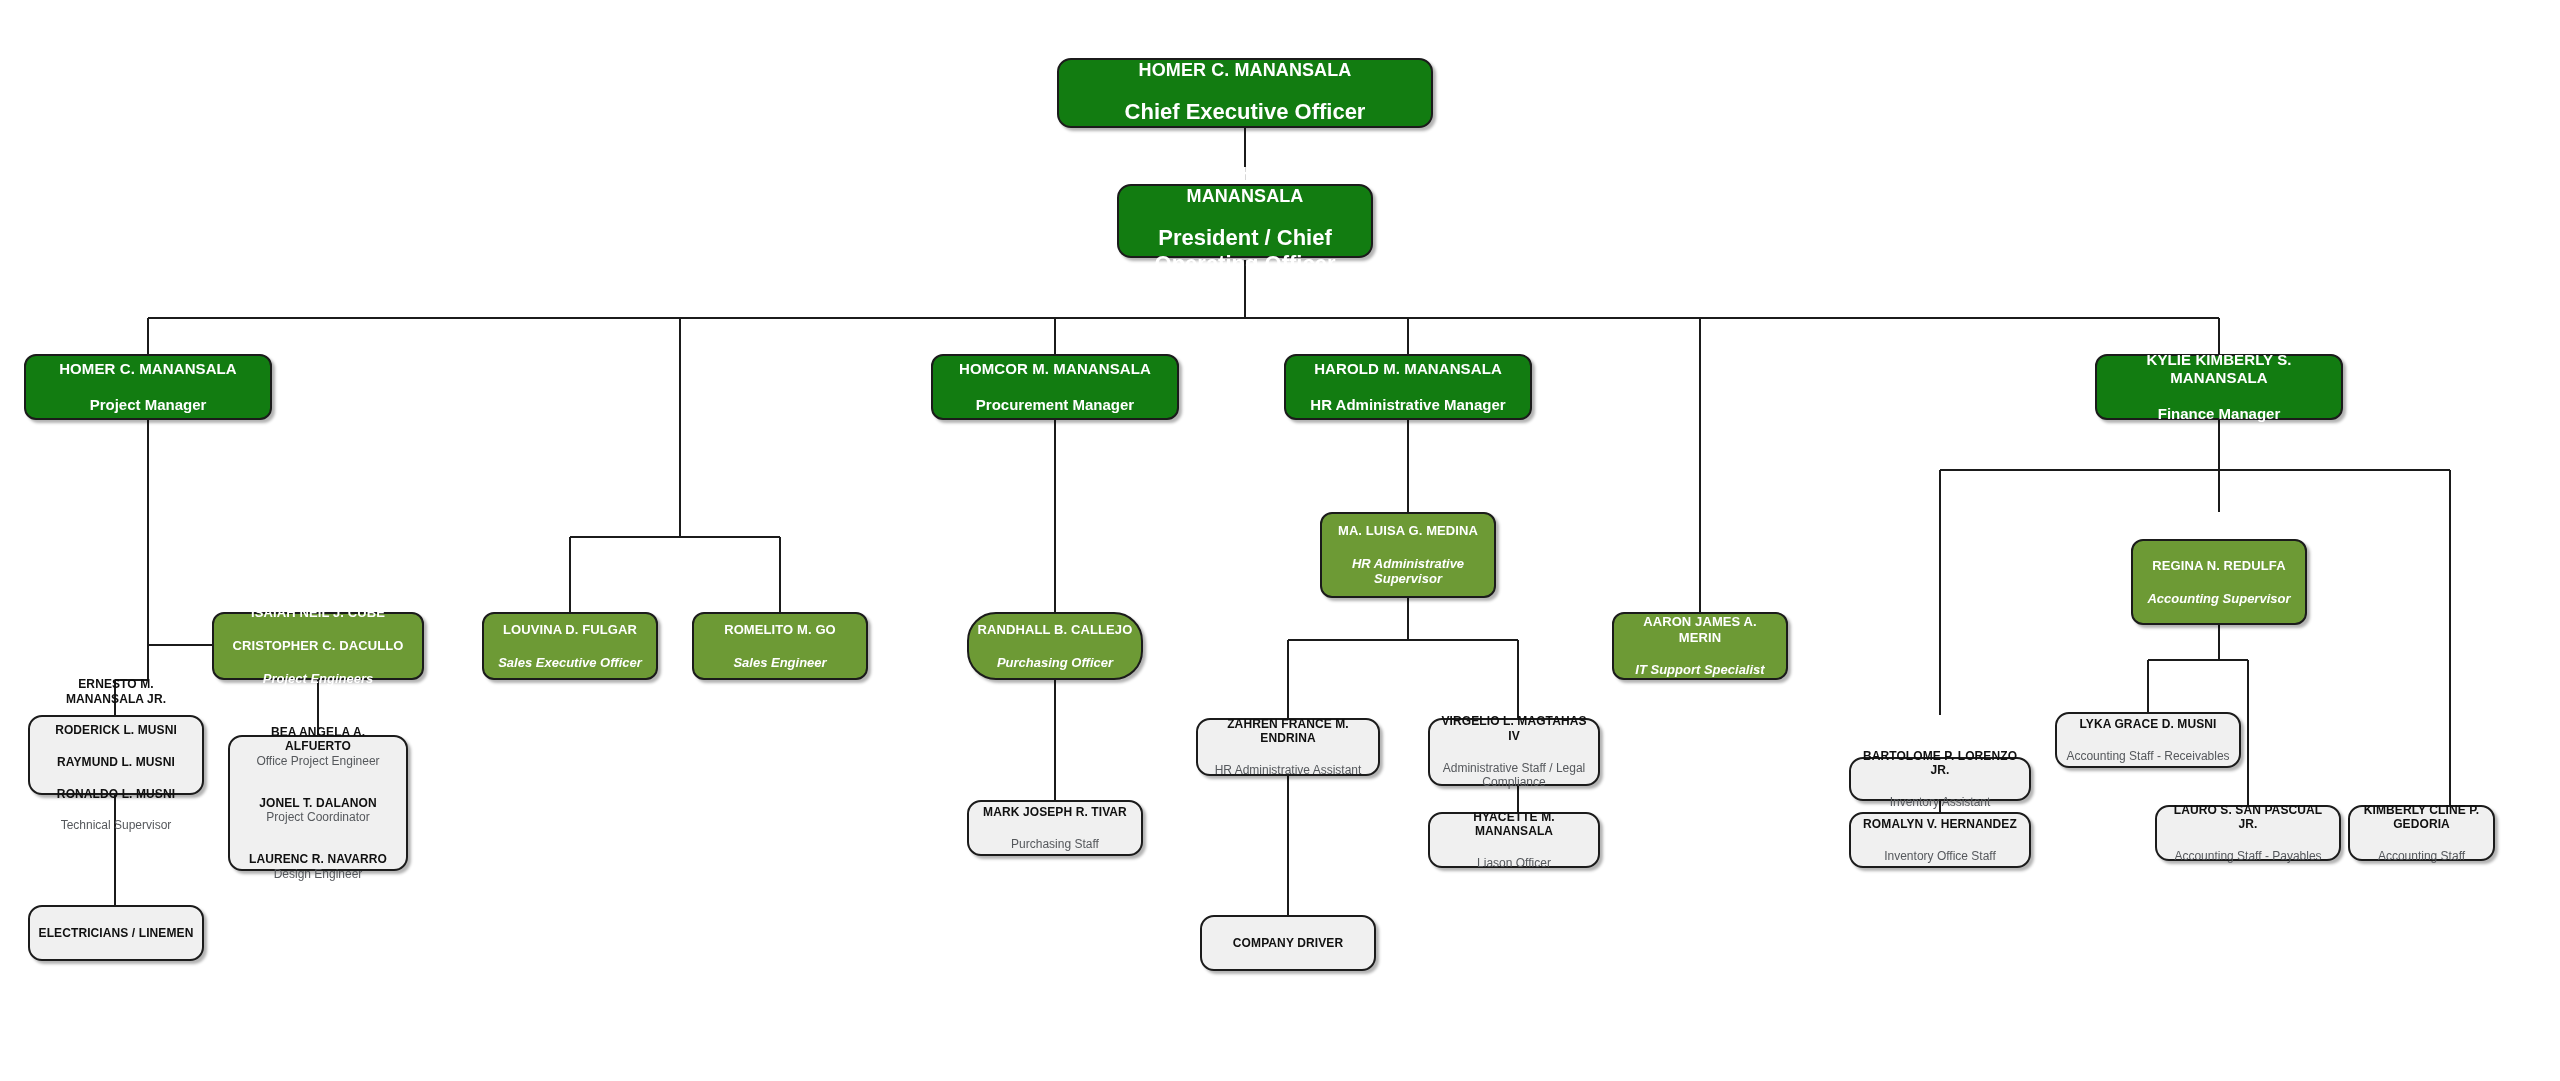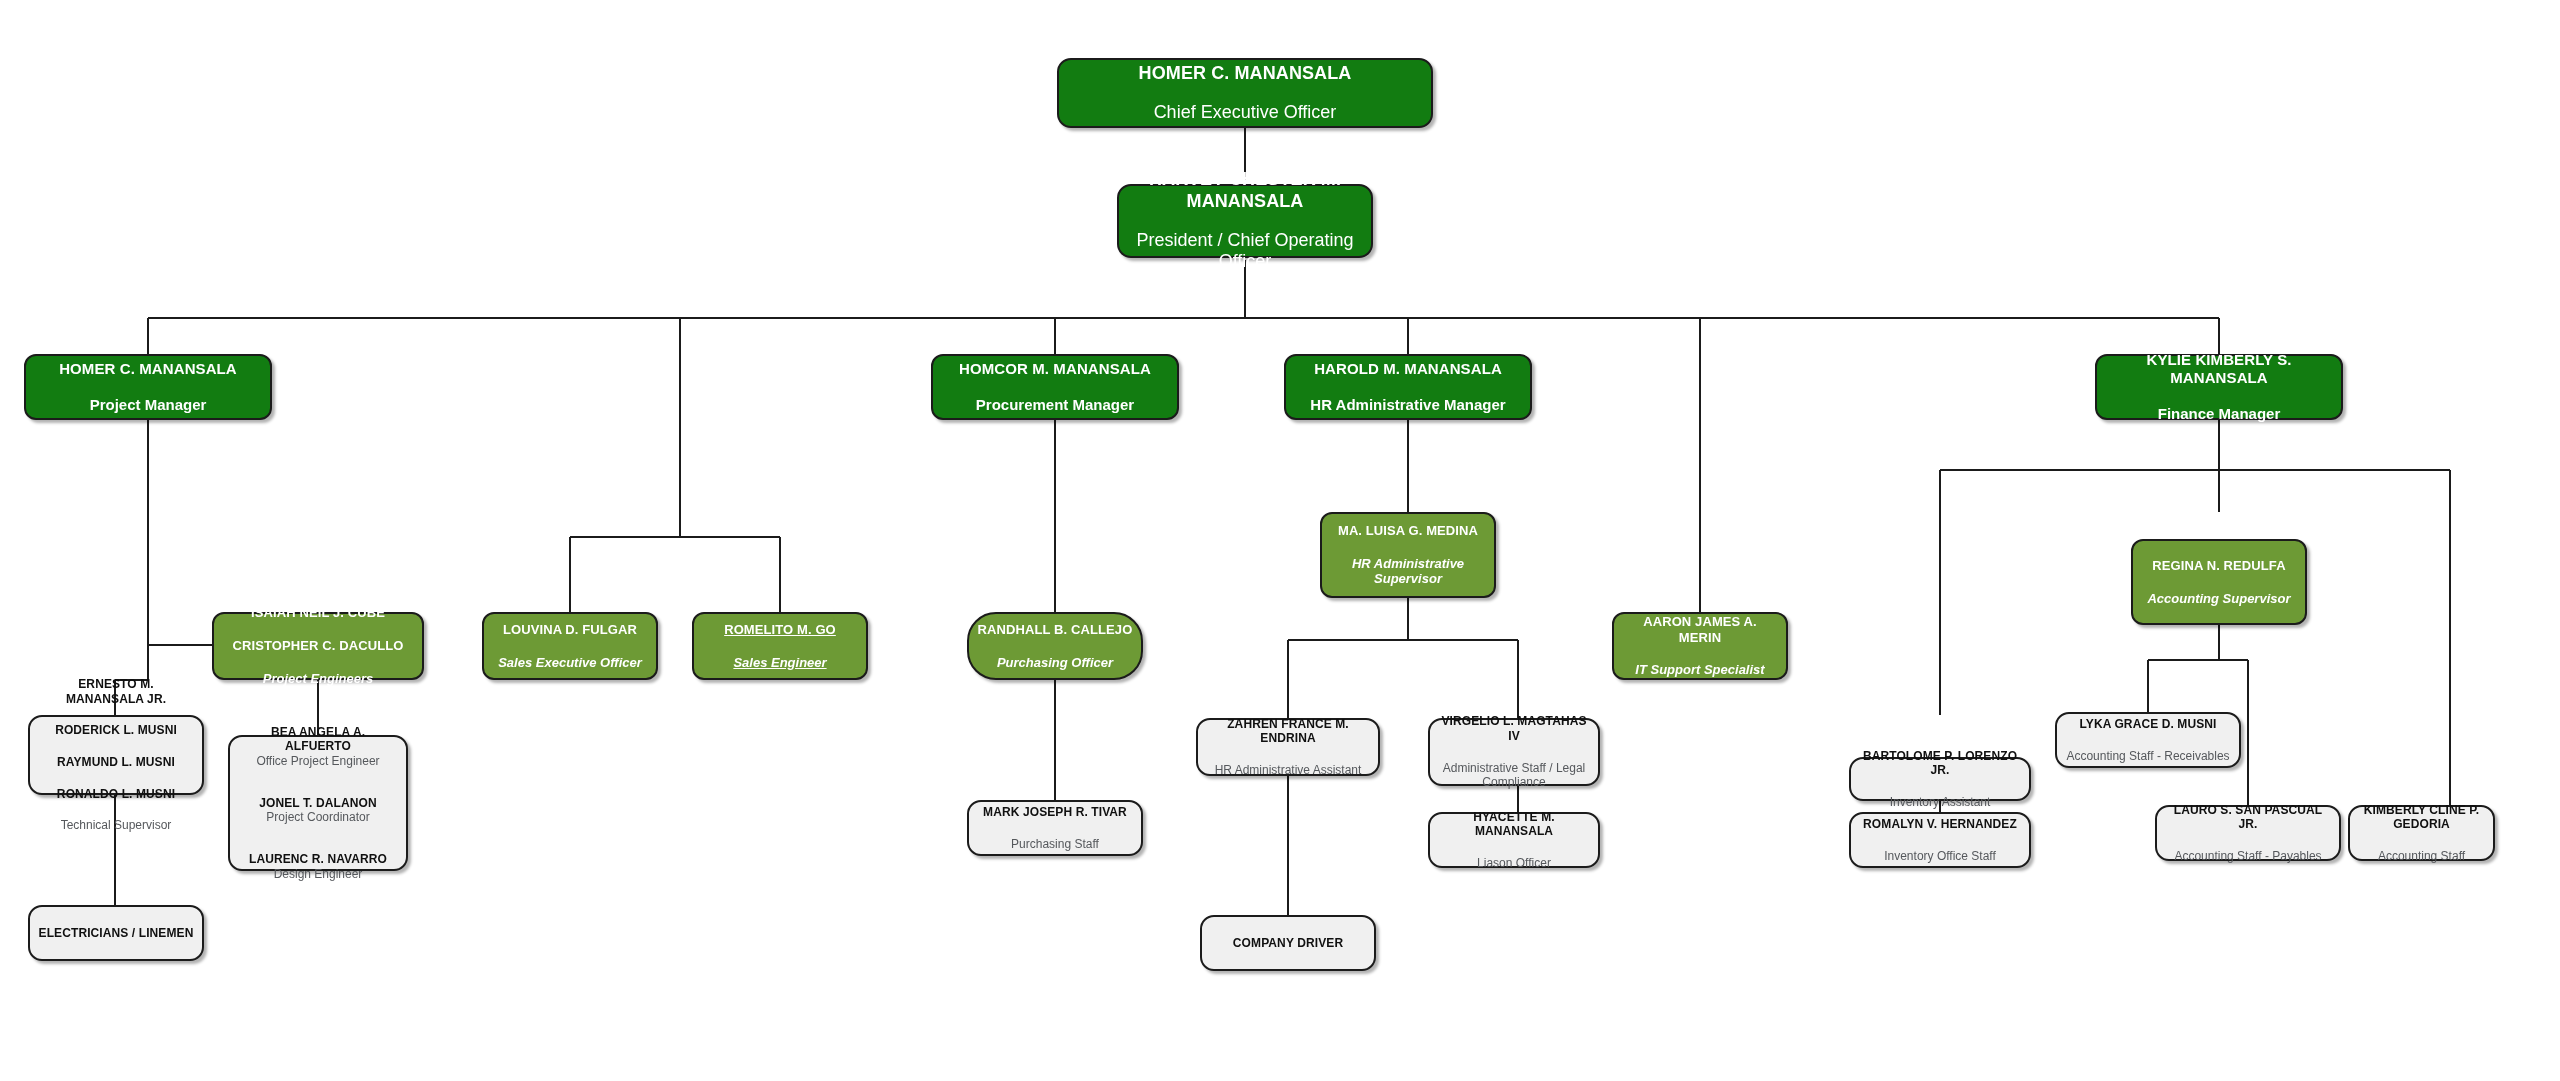--- a/index.html
+++ b/index.html
@@ -52,21 +52,21 @@
   .node .ttl {
     font-weight: normal;
   }
   
   .tier-exec {
     background: #127c11;
     color: #ffffff;
     border-radius: 14px;
   }
   .tier-exec .nm { font-size: 18px; }
-  .tier-exec .ttl { font-size: 18px; font-weight: normal; }
+  .tier-exec .ttl { font-size: 22px; font-weight: bold; }
 
   .tier-mgr {
     background: #127c11;
     color: #ffffff;
   }
   .tier-mgr .nm { font-size: 15px; }
   .tier-mgr .ttl { font-size: 15px; font-weight: bold; }
 
   
   .tier-sup {
@@ -196,21 +196,21 @@
     <div class="nm">ISAIAH NEIL J. CUBE</div>
     <div class="nm">CRISTOPHER C. DACULLO</div>
     <div class="ttl">Project Engineers</div>
   </div>
 
   <div class="node tier-sup" style="left:482px; top:612px; width:176px; height:68px;">
     <div class="nm">LOUVINA D. FULGAR</div>
     <div class="ttl">Sales Executive Officer</div>
   </div>
 
-  <div class="node tier-sup" style="left:692px; top:612px; width:176px; height:68px;text-decoration:underline;">
+  <div class="node tier-sup" style="left:692px; top:612px; width:176px; height:68px;">
     <div class="nm">ROMELITO M. GO</div>
     <div class="ttl">Sales Engineer</div>
   </div>
 
   <div class="node tier-sup" style="left:967px; top:612px; width:176px; height:68px;border-radius:29px;">
     <div class="nm">RANDHALL B. CALLEJO</div>
     <div class="ttl">Purchasing Officer</div>
   </div>
 
   <div class="node tier-sup" style="left:1612px; top:612px; width:176px; height:68px;">

